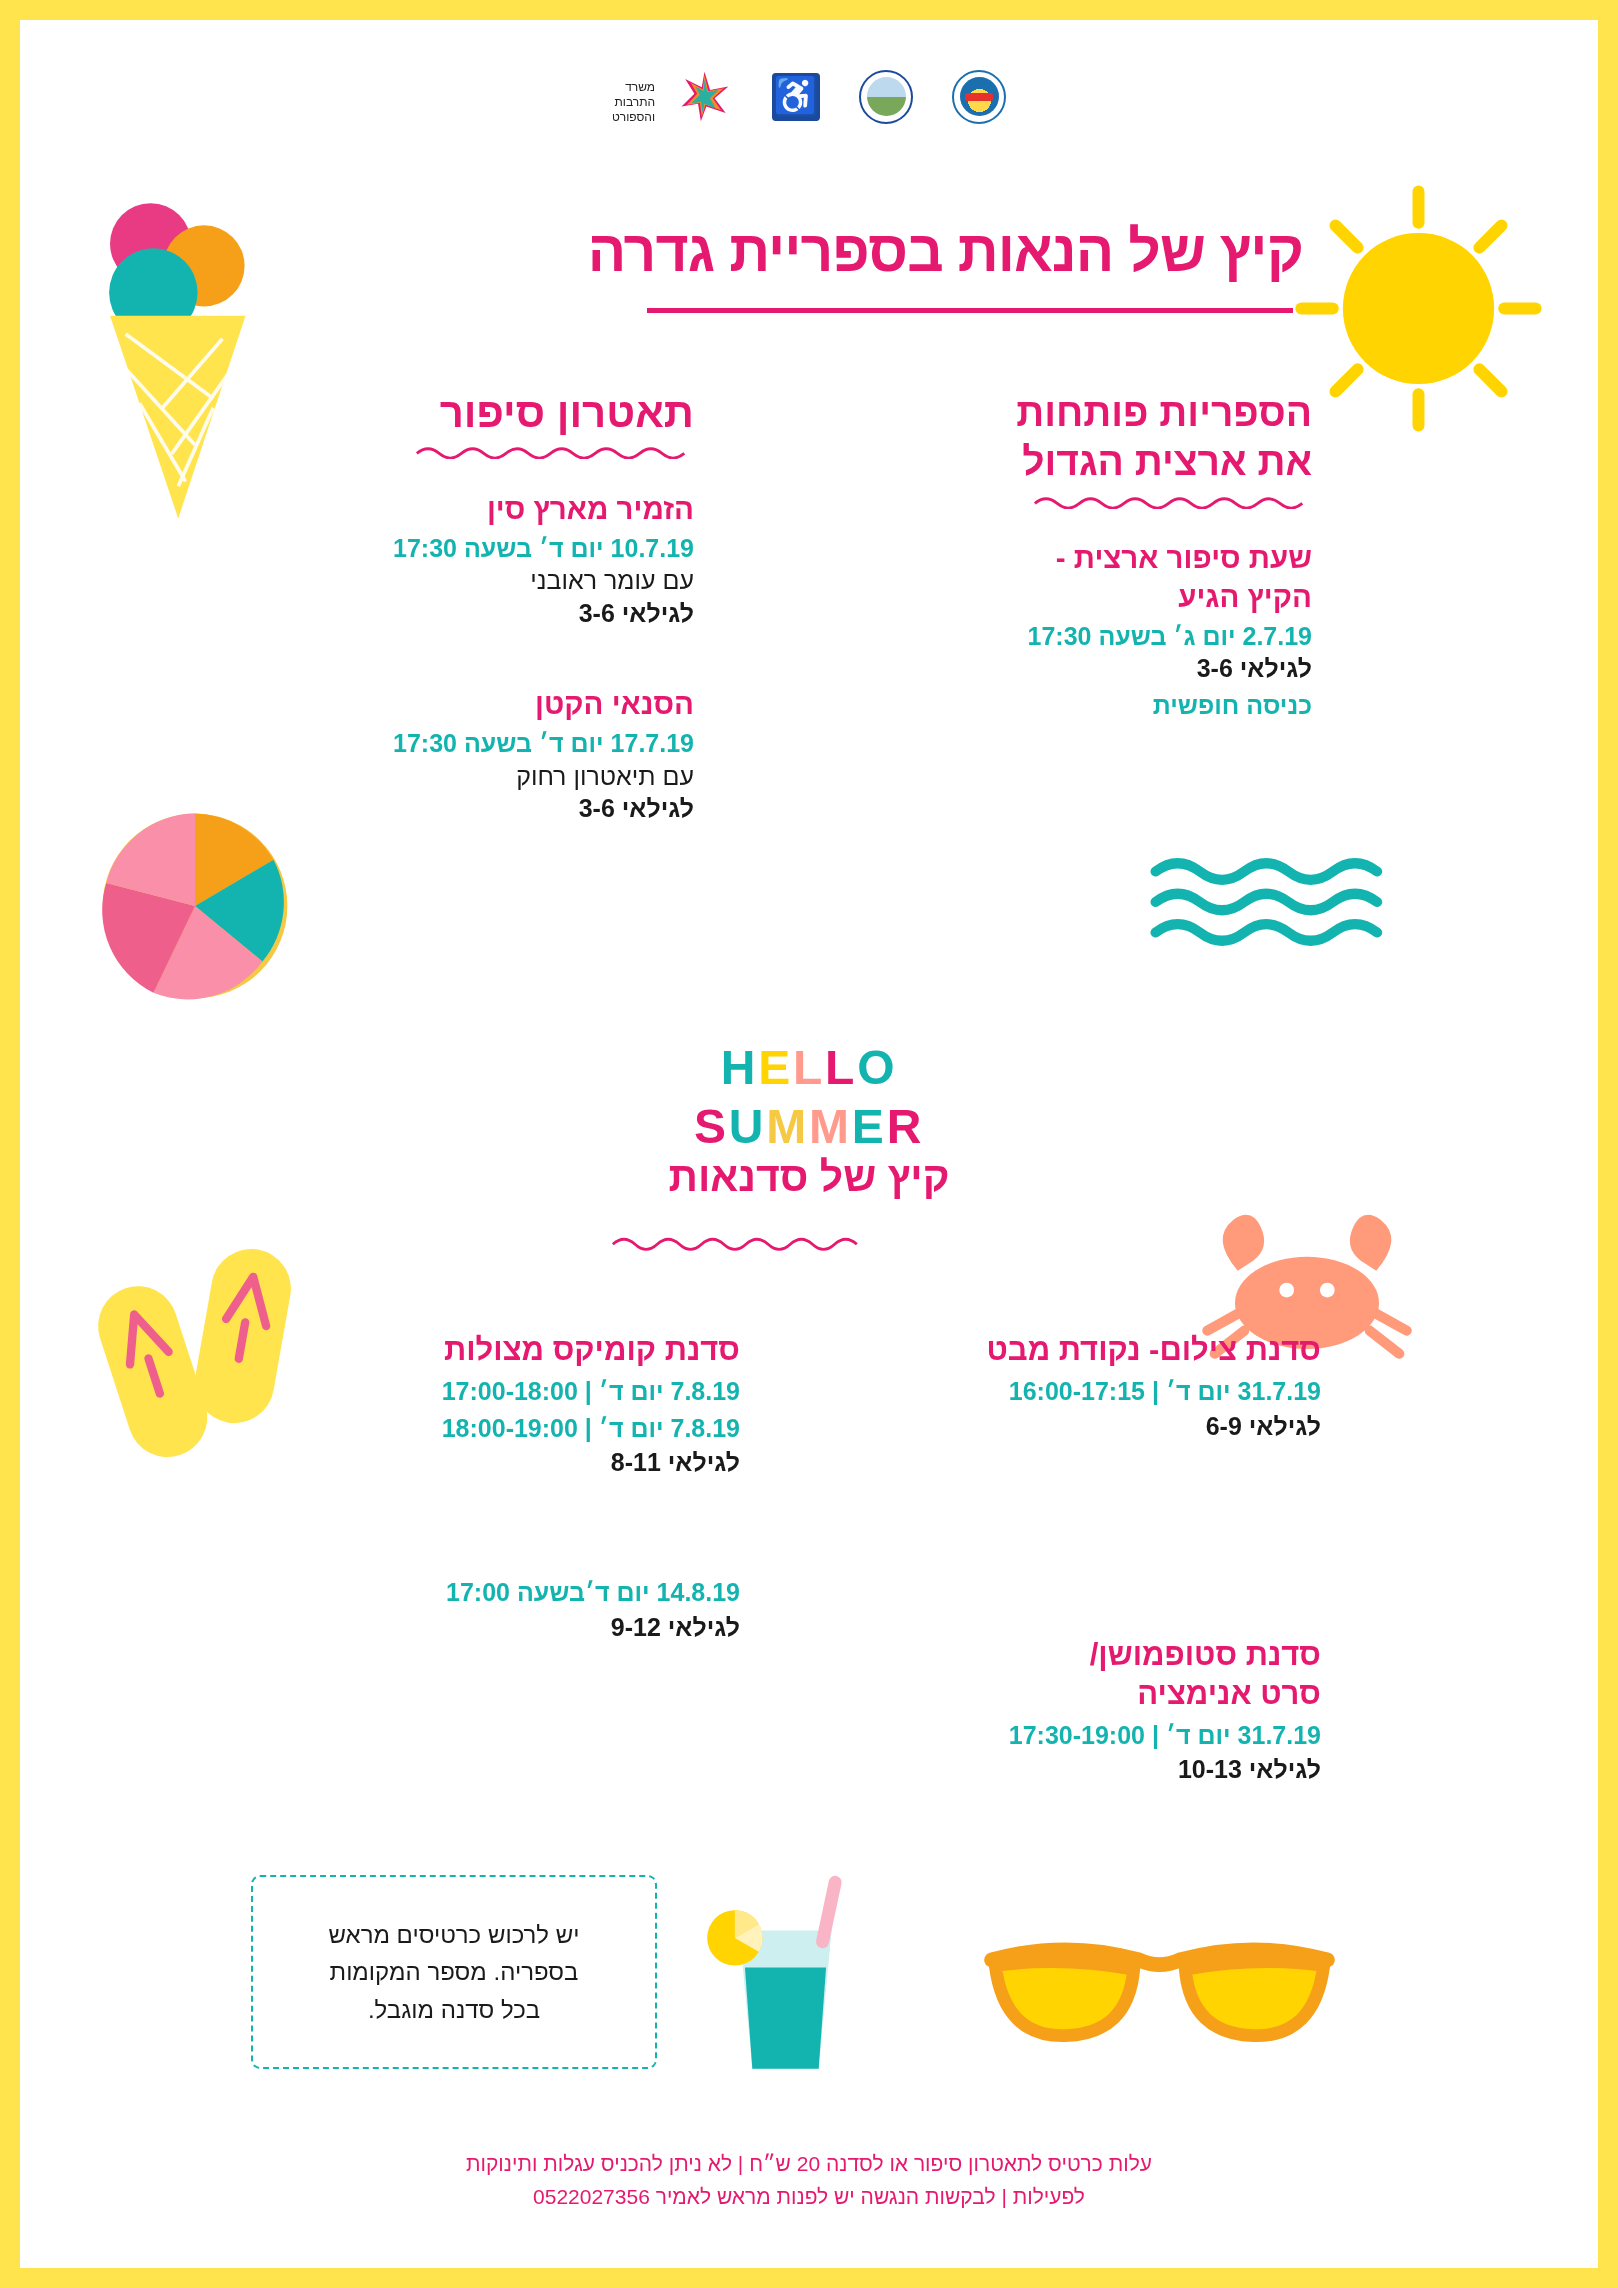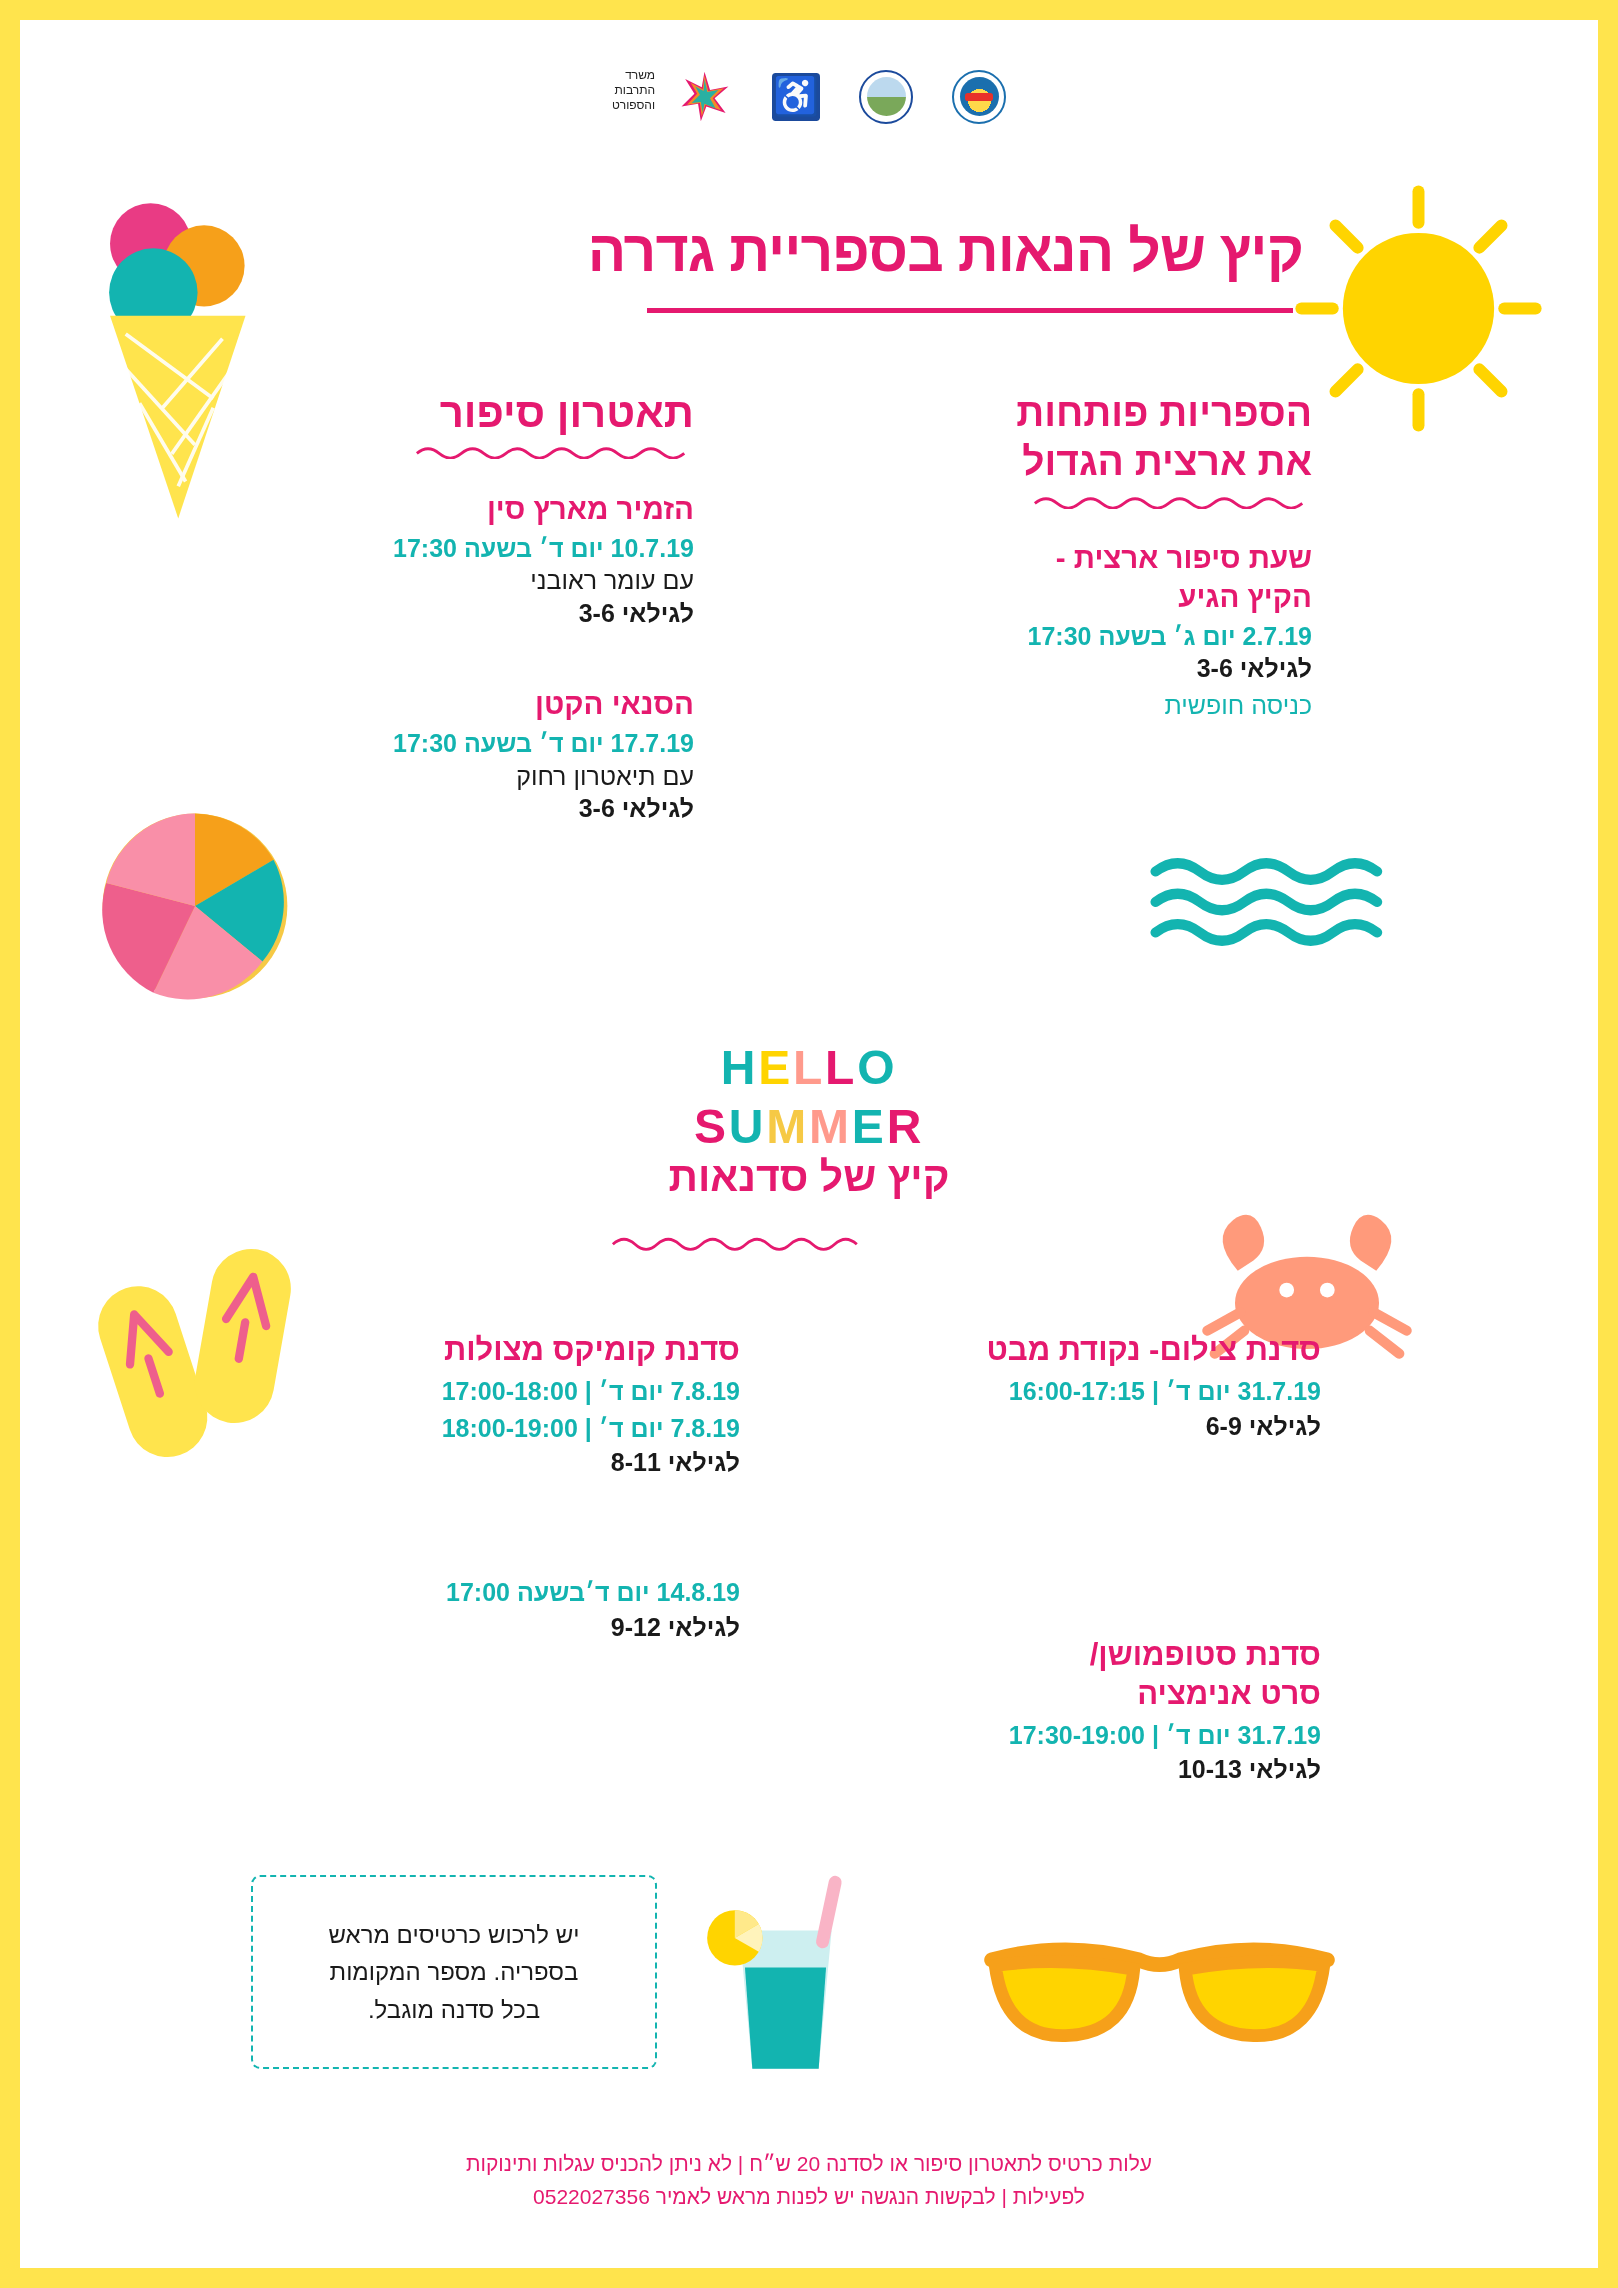--- a/index.html
+++ b/index.html
@@ -21,21 +21,21 @@
   
   .logos {
     position: absolute;
     top: 48px; left: 0; right: 0;
     display: flex;
     justify-content: center;
     align-items: center;
     gap: 39px;
     direction: ltr;
   }
-  .logo-ministry { display: flex; align-items: flex-start; gap: 21px; }
+  .logo-ministry { display: flex; align-items: flex-end; gap: 21px; }
   .logo-ministry .txt {
     font-size: 12px; color: #222; line-height: 1.25;
     text-align: right; direction: rtl;
   }
   .logo-access {
     width: 48px; height: 48px; background: #1b4a9c;
     border-radius: 3.7px; position: relative;
   }
   .logo-access::after {
     content: "\267F";
@@ -83,21 +83,21 @@
   }
 
   .big-title { font-size: 39px; line-height: 1.25; font-weight: bold; color: #e5196f; }
   .sec-title { font-size: 42px; font-weight: bold; color: #e5196f; }
 
   .item { margin-top: 24px; }
   .item .name { font-size: 29.5px; font-weight: bold; color: #e5196f; line-height: 1.3; }
   .item .when { font-size: 25px; font-weight: bold; color: #13b4b0; margin-top: 5.5px; }
   .item .with { font-size: 25px; color: #1a1a1a; margin-top: 3.7px; }
   .item .ages { font-size: 25px; font-weight: bold; color: #1a1a1a; margin-top: 3.7px; }
-  .item .free { font-size: 25px; font-weight: normal; color: #13b4b0; margin-top: 7.4px; }
+  .item .free { font-size: 25px; font-weight: bold; color: #13b4b0; margin-top: 7.4px; }
 
   
   .squig { margin: 9.2px 0 3.7px; height: 13px; }
 
   
   .hello {
     position: absolute; top: 1020px; left: 0; right: 0;
     text-align: center; direction: ltr;
   }
   .hello .l1 { font-size: 48px; font-weight: bold; letter-spacing: 2.8px; }

